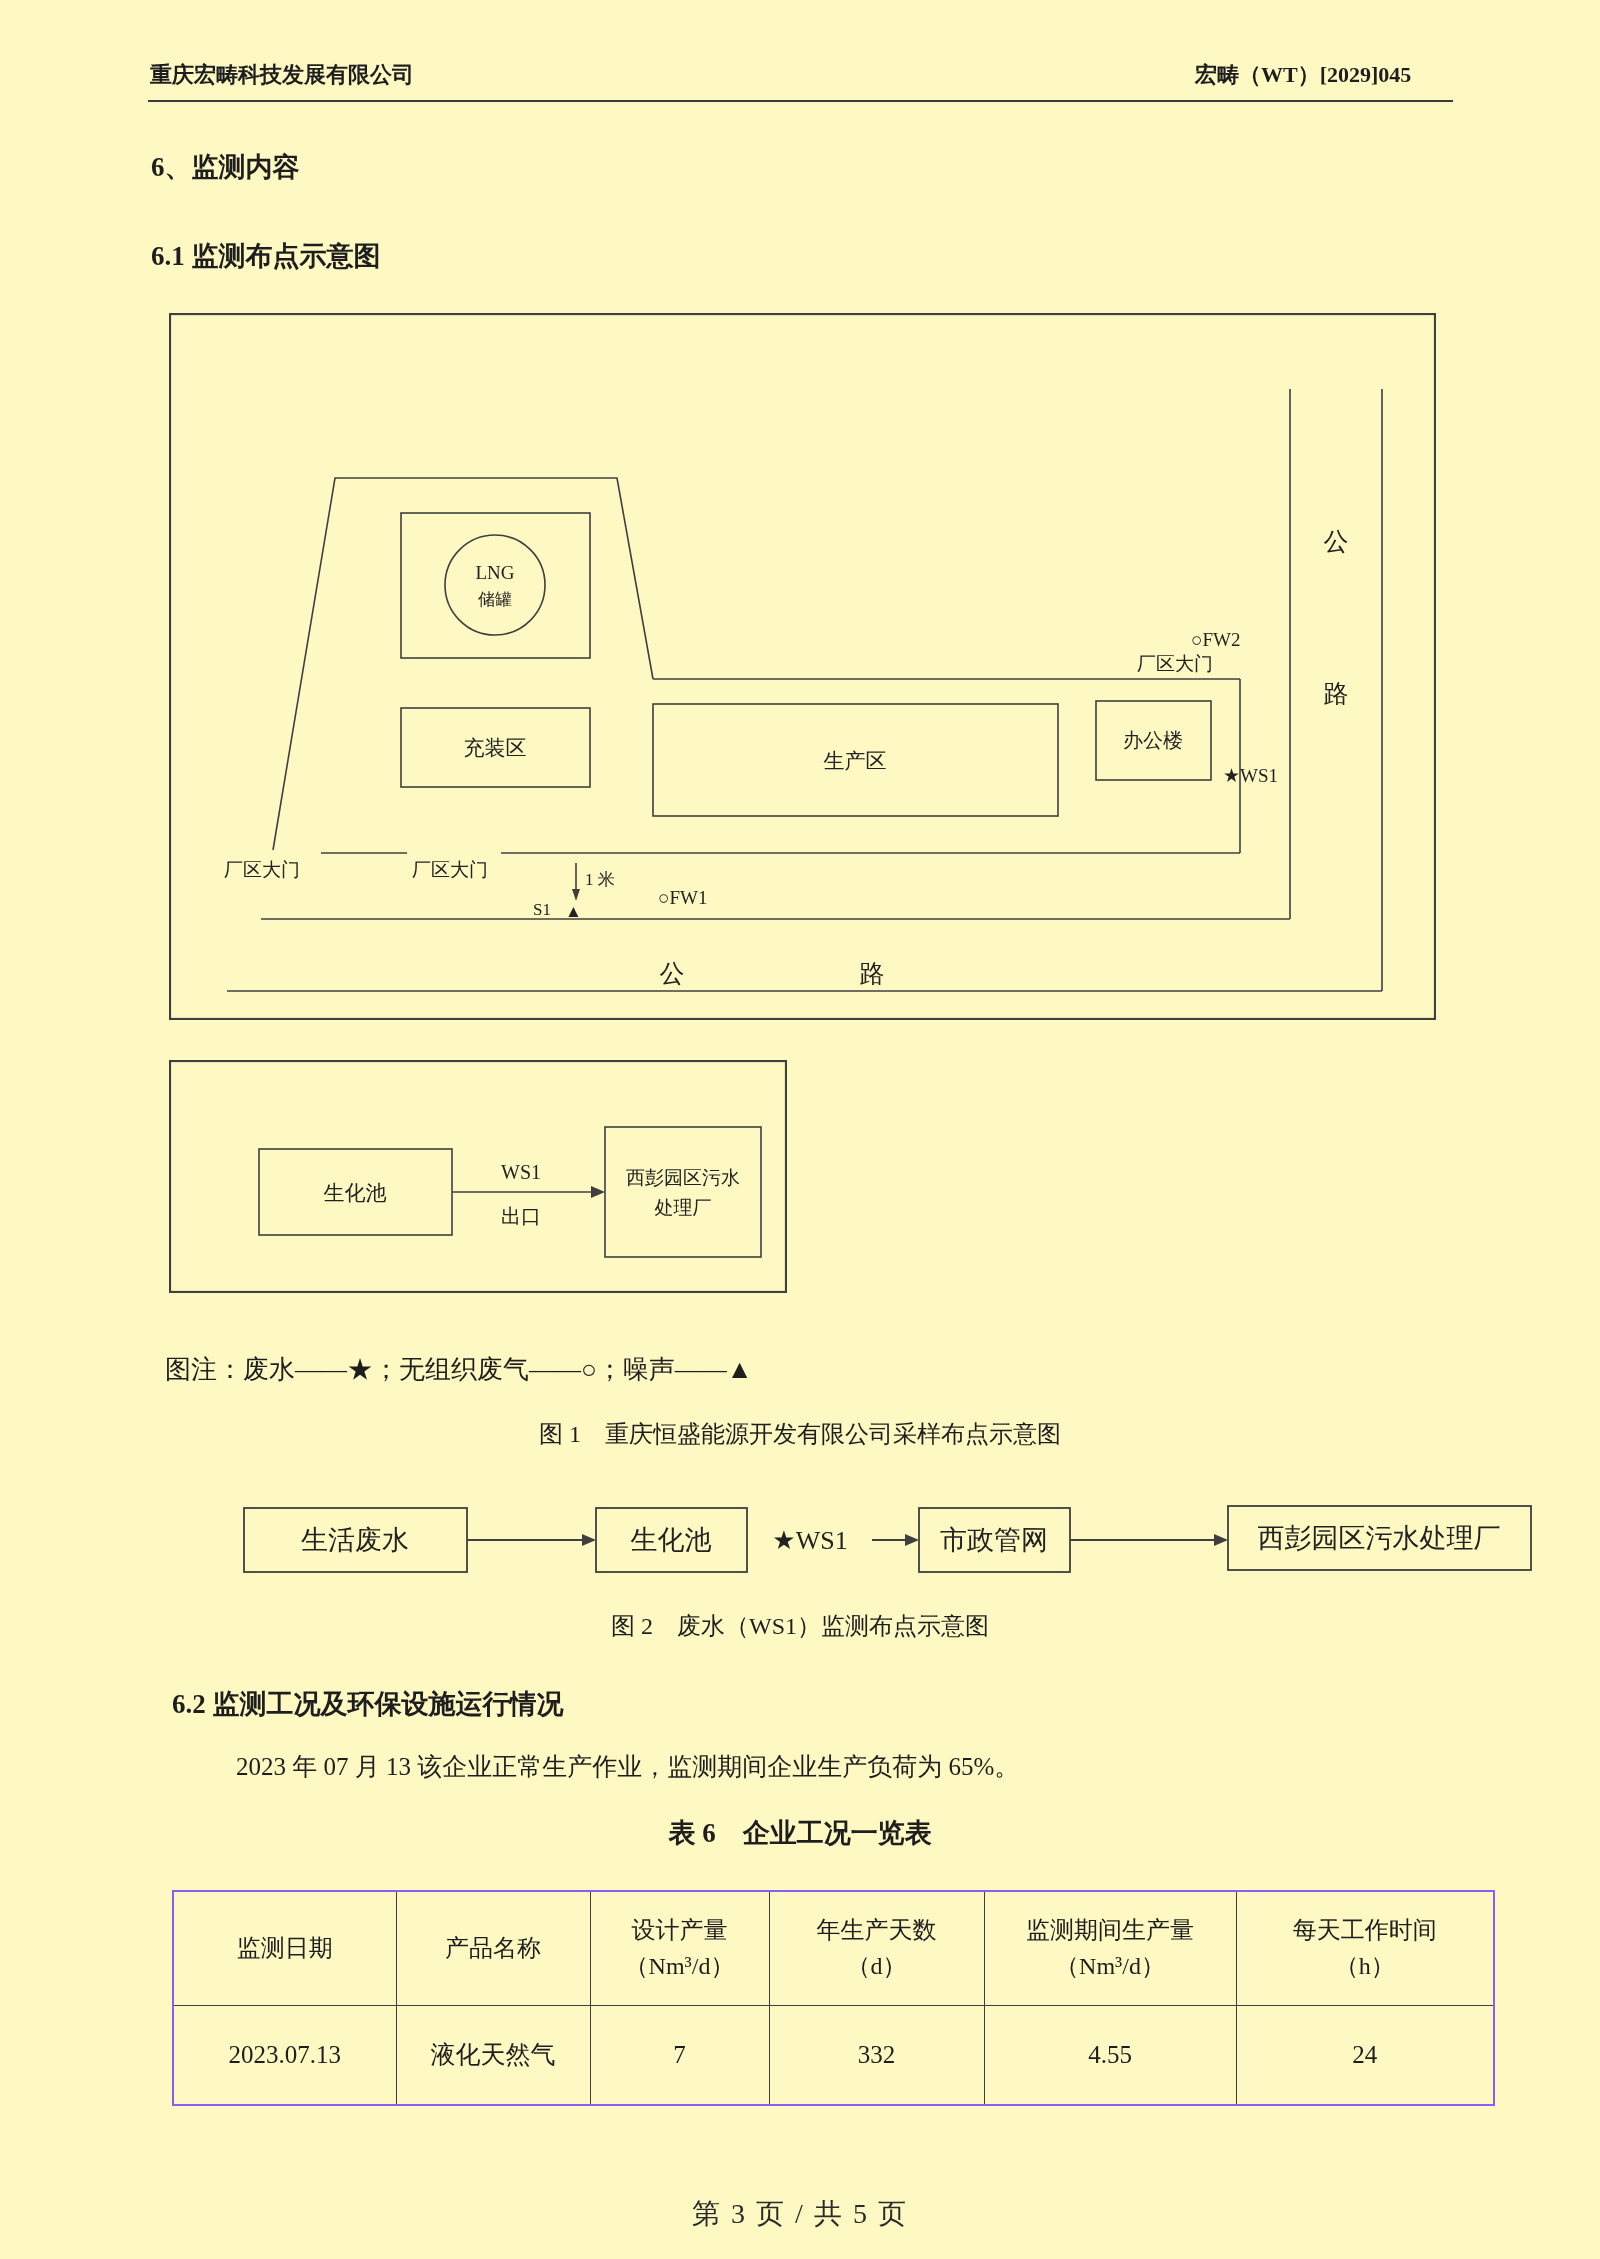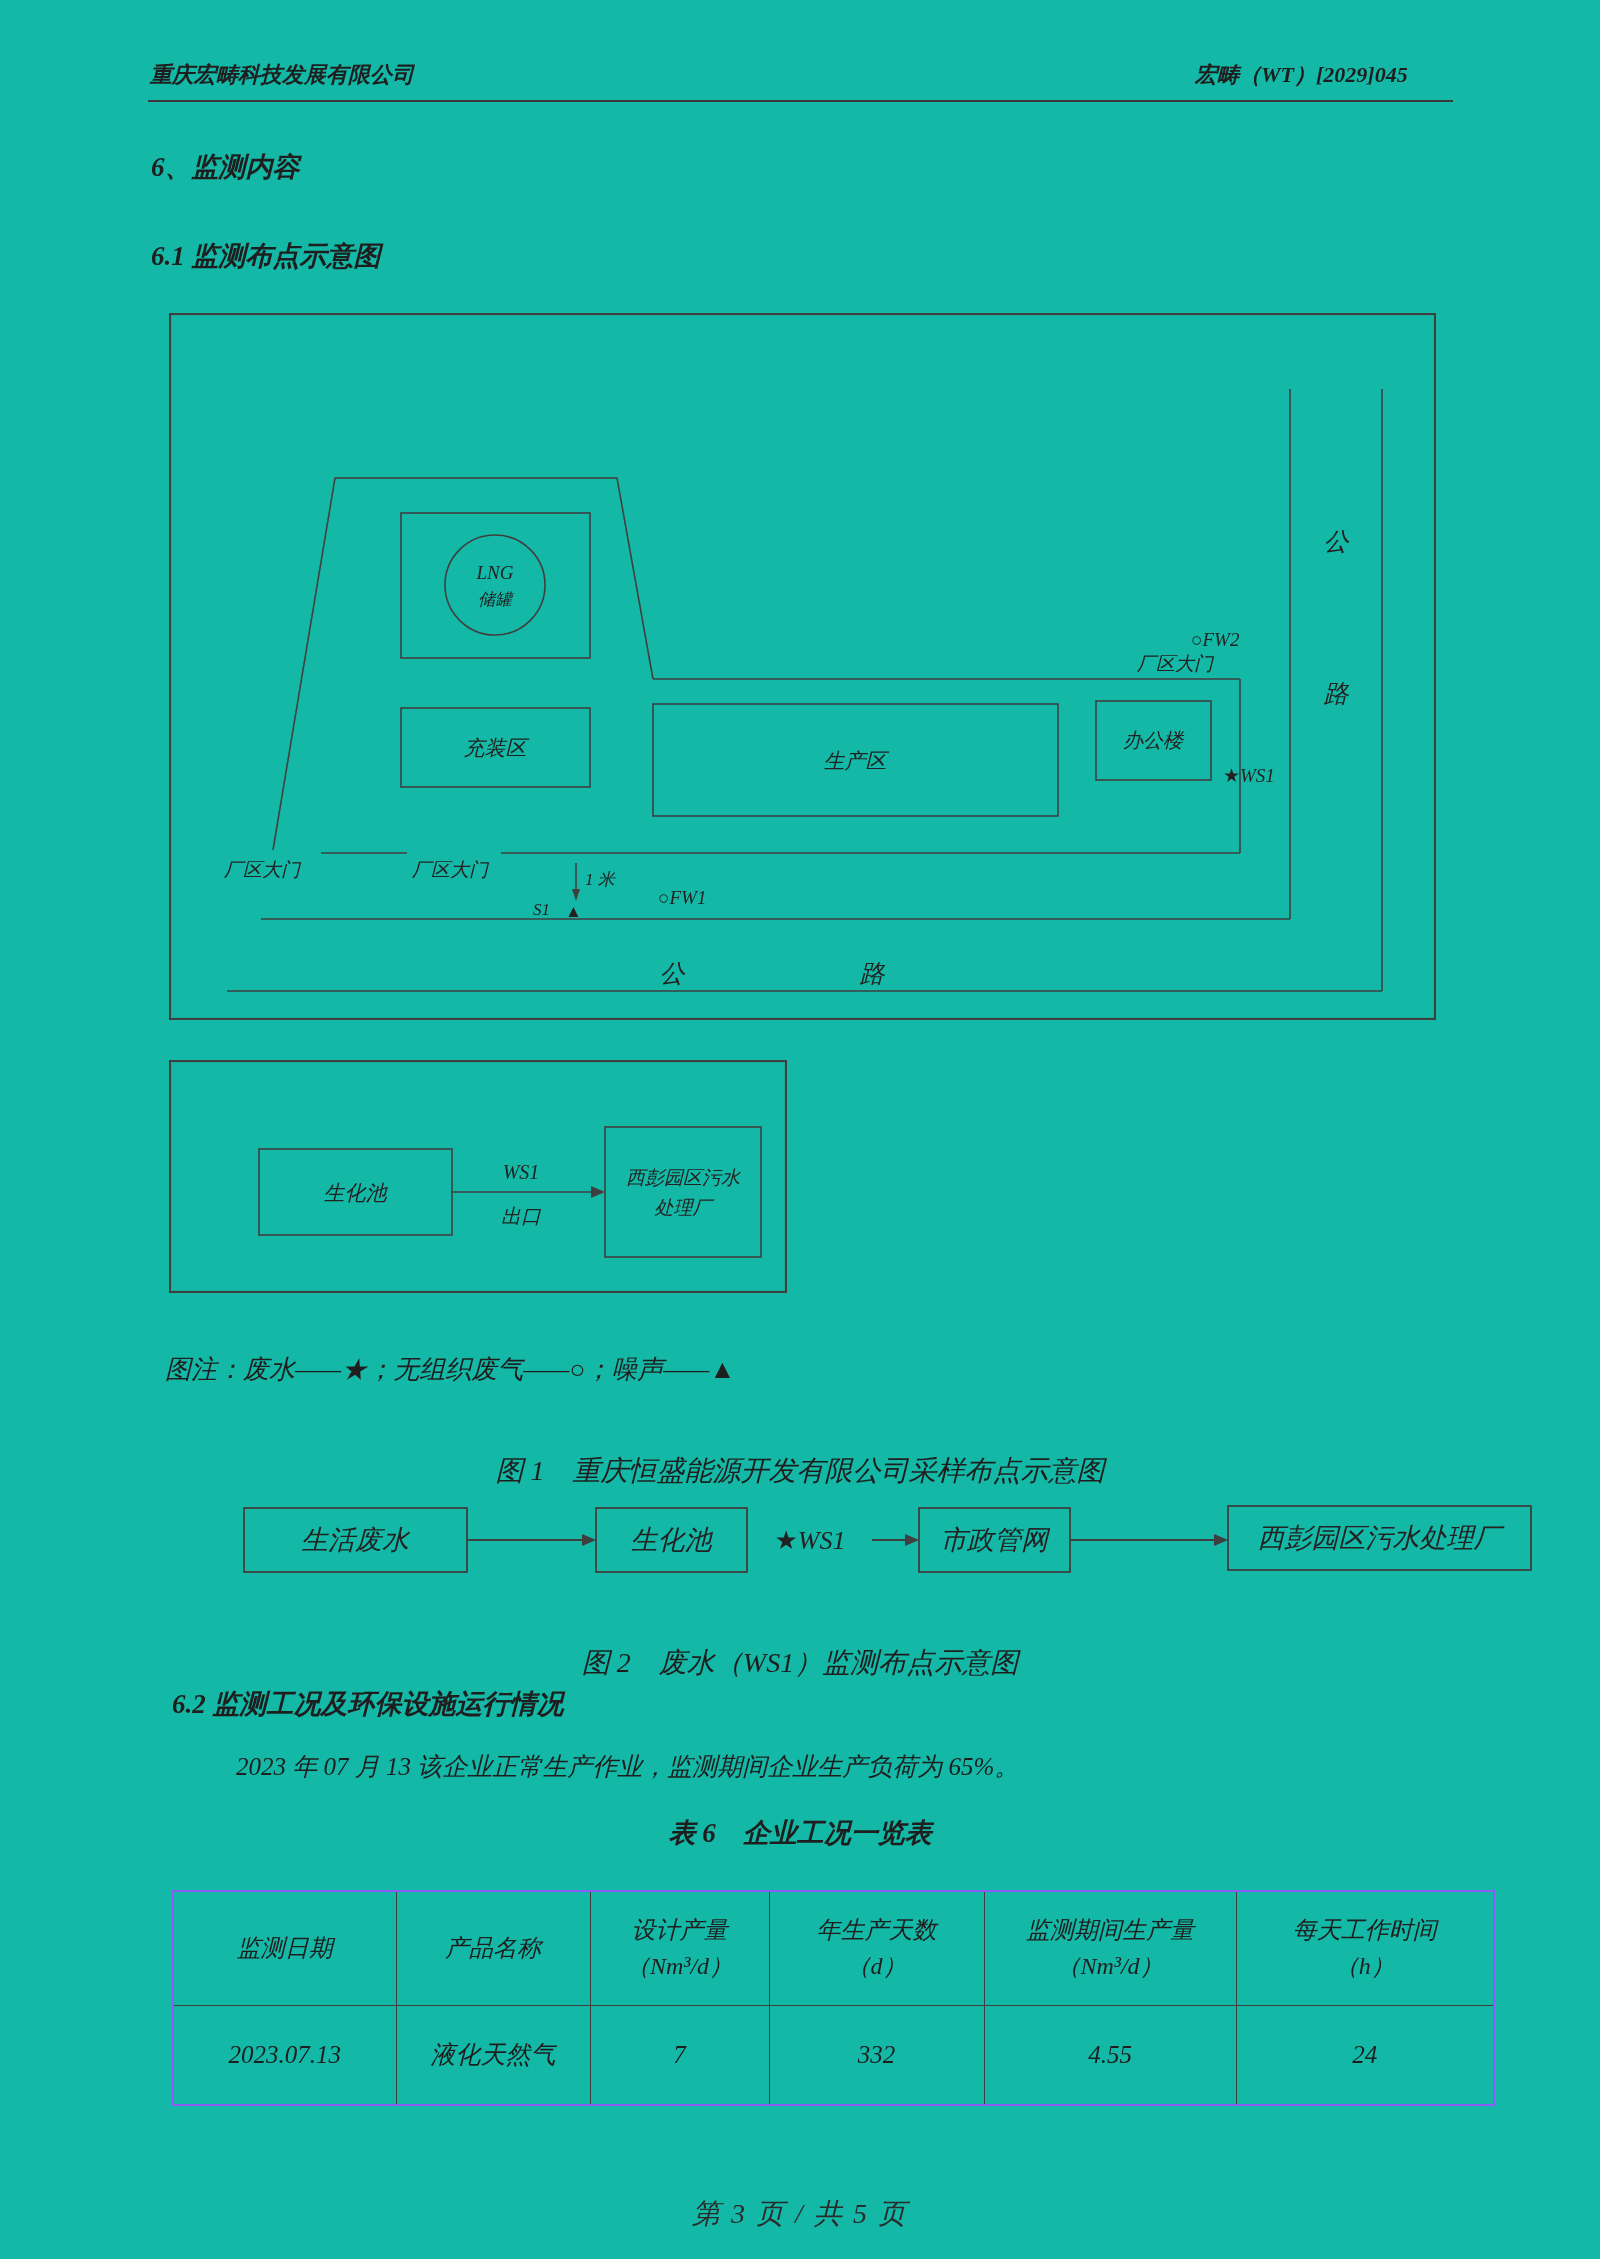--- a/index.html
+++ b/index.html
@@ -1,29 +1,28 @@
 <!DOCTYPE html>
 <html><head>
 <meta charset="utf-8">
 <style>
   * { margin:0; padding:0; box-sizing:border-box; }
   html,body { background:#e9e8e5; }
   #page {
     position:relative; width:1600px; height:2259px; margin:0 auto;
-    background:#14b8a6; color:#1e1e1e; overflow:hidden;
+    background:#fef9c3; color:#1e1e1e; overflow:hidden;
     font-family:"Liberation Serif","DejaVu Serif",serif;
-    font-style:italic;
   }
   .abs { position:absolute; }
   .bold { font-weight:bold; }
   .center { left:0; width:1600px; text-align:center; }
   .hdr { font-size:22px; }
   .h1 { font-size:27px; font-weight:bold; }
   .body-text { font-size:25px;text-align:right; }
-  .cap { font-size:28px;margin-top:34px; }
+  .cap { font-size:24px; }
   .legend { font-size:26px; }
   .rule { background:#3a3a3a; height:2px; }
   svg text { font-family:"Liberation Serif","DejaVu Serif","DejaVu Sans",serif; fill:#222; }
   table.t6 { border-collapse:collapse; table-layout:fixed; background:transparent;
              border:2px solid #8b5cf6; }
   .t6 th, .t6 td { border:1.5px solid #3f3f3f; text-align:center; vertical-align:middle;
                    font-weight:normal; font-size:24px; color:#1e1e1e; }
   .t6 th { height:114px; line-height:1.5; }
   .t6 td { height:100px; font-size:25px; }
   .footer { font-size:28px; letter-spacing:2px; color:#2a2a2a; }

